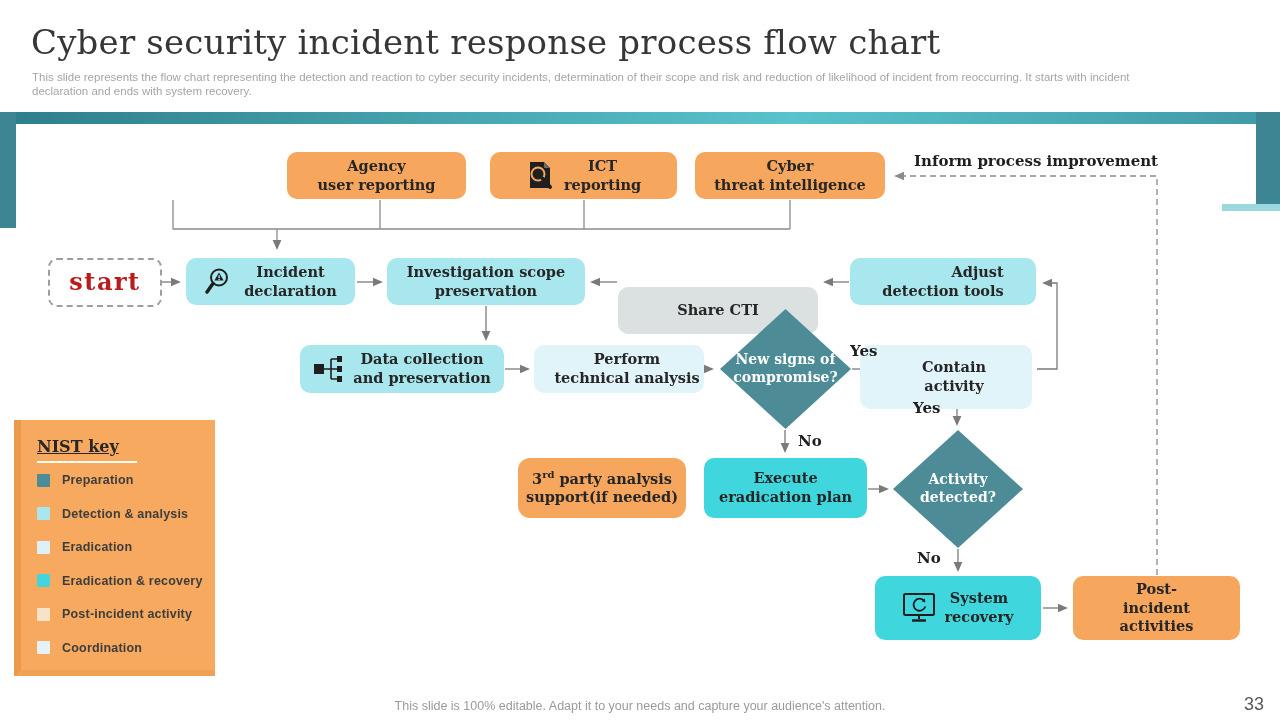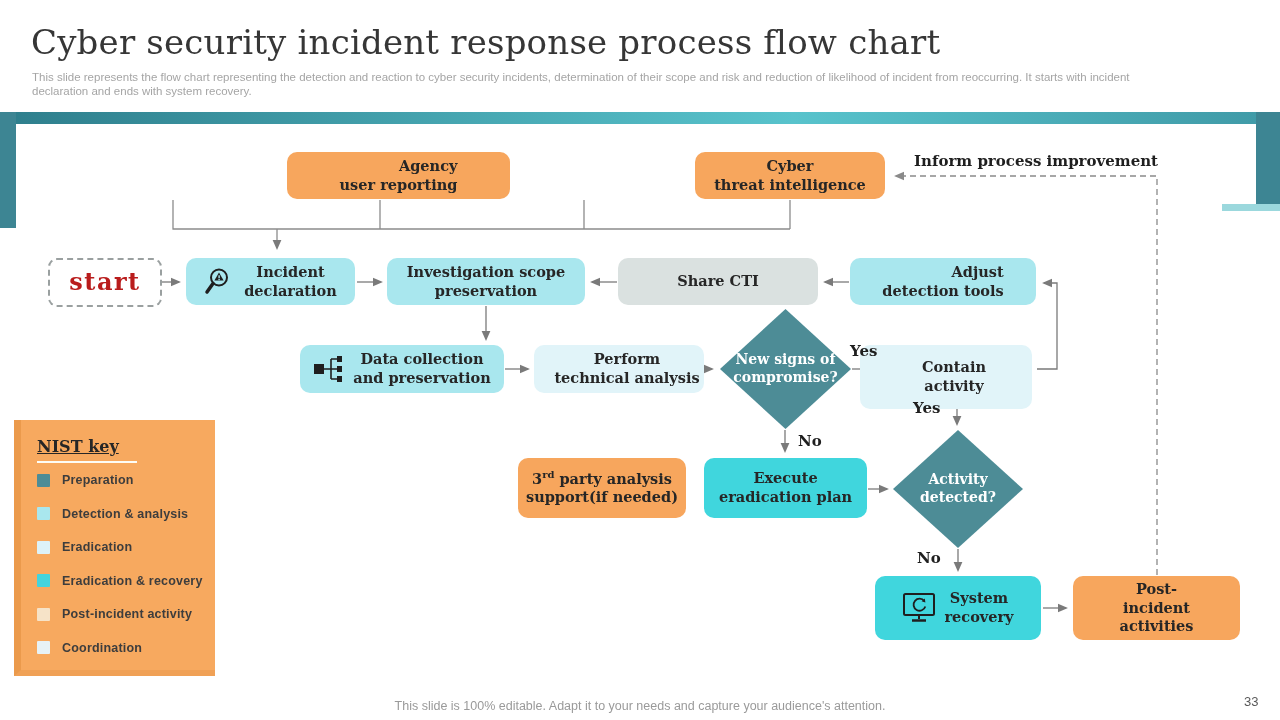--- a/index.html
+++ b/index.html
@@ -18,42 +18,42 @@
   .lip-right{position:absolute;left:1222px;top:204px;width:58px;height:7px;background:#9bd8dd;}
   
   .node{position:absolute;display:flex;align-items:center;justify-content:center;
         border-radius:10px;text-align:center;
         font-family:"DejaVu Serif","Liberation Serif",serif;font-weight:bold;
         font-size:14.5px;line-height:1.28;color:#262626;}
   .pre{white-space:pre-line;}
   .orange{background:#f7a65d;}
   .cyan{background:#a9e7ee;}
   .xlight{background:#e1f4f9;padding-left:16px;}
-  .grayb{background:#dae1e0;}
+  .grayb{background:#dae1e0;margin-top:29px;}
   .bright{background:#40d6dd;}
   .diamond{clip-path:polygon(50% 0,100% 50%,50% 100%,0 50%);background:#4d8c96;color:#fff;
            border-radius:0;font-size:14px;}
   .startbox{background:#fff;border:2px dashed #9aa0a0;border-radius:9px;
             font-weight:bold;font-size:24px;letter-spacing:1.5px;color:#b91c1c;}
   .ann{position:absolute;font-family:"DejaVu Serif","Liberation Serif",serif;font-weight:bold;
        color:#1f1f1f;font-size:15px;white-space:nowrap;}
   .icon{flex:none;margin-right:8px;display:block;}
   
   .legend{position:absolute;left:14px;top:420px;width:194px;height:250px;background:#f7a95f;
           border-left:7px solid #eb9a4c;border-bottom:6px solid #f0a156;}
   .legend-title{font-family:"DejaVu Serif","Liberation Serif",serif;font-weight:bold;
                 font-size:16px;color:#262626;margin:17px 0 0 16px;text-decoration:underline;}
   .legend-rule{width:100px;height:2px;background:#fdfdf6;margin:5px 0 10px 16px;}
   .legend-row{display:flex;align-items:center;margin:0 0 19.5px 16px;}
   .swatch{width:13px;height:13px;flex:none;margin-right:12px;border-radius:1px;}
   .legend-label{font-size:12.5px;font-weight:bold;color:#3d3d3d;letter-spacing:.2px;}
   
   .footer-note{position:absolute;left:0;top:699px;width:1280px;text-align:center;
                font-size:12.5px;color:#9a9a9a;}
-  .page-num{position:absolute;left:1244px;top:694px;font-size:13px;color:#595959;}
+  .page-num{position:absolute;left:1244px;top:694px;font-size:18px;color:#595959;}
   svg.overlay{position:absolute;left:0;top:0;pointer-events:none;}
 </style>
 </head>
 <body>
 
 <div id="slide">
 
   <div class="title">Cyber security incident response process flow chart</div>
   <div class="subtitle">This slide represents the flow chart representing the detection and reaction to cyber security incidents, determination of their scope and risk and reduction of likelihood of incident from reoccurring. It starts with incident declaration and ends with system recovery.</div>
 
@@ -88,23 +88,33 @@
     <path d="M957 394 V424" stroke="#7a7a7a" stroke-width="1.3" fill="none" marker-end="url(#ah)"></path>
     <path d="M785 430 V451" stroke="#7a7a7a" stroke-width="1.3" fill="none" marker-end="url(#ah)"></path>
 
     <path d="M868 489 H887" stroke="#7a7a7a" stroke-width="1.3" fill="none" marker-end="url(#ah)"></path>
     <path d="M958 549 V570" stroke="#7a7a7a" stroke-width="1.3" fill="none" marker-end="url(#ah)"></path>
     <path d="M1043 608 H1066" stroke="#7a7a7a" stroke-width="1.3" fill="none" marker-end="url(#ah)"></path>
 
     <path d="M1157 575 V176 H896" stroke="#8a8a8a" stroke-width="1.3" fill="none" stroke-dasharray="6 4" marker-end="url(#ahd)"></path>
   </svg>
 
-  <div class="node orange" style="left:287px;top:152px;width:223px;height:47px;text-align:right;">
+  <div class="node orange" style="left:287px;top:152px;width:179px;height:47px;">
     <span class="pre">Agency
 user reporting</span>
+  </div>
+  <div class="node orange" style="left:490px;top:152px;width:187px;height:47px;">
+    <svg class="icon" width="30" height="32" viewBox="0 0 30 32">
+      <path d="M4 2 h14 l6 6 v20 h-20 z" fill="#1f1f1f"></path>
+      <path d="M18 2 l6 6 h-6 z" fill="#6b6b6b"></path>
+      <circle cx="12" cy="14" r="6.5" fill="none" stroke="#f7a65d" stroke-width="2"></circle>
+      <path d="M16.5 18.5 L24 27" stroke="#1f1f1f" stroke-width="4" stroke-linecap="round"></path>
+    </svg>
+    <span class="pre">ICT
+reporting</span>
   </div>
   <div class="node orange" style="left:695px;top:152px;width:190px;height:47px;">
     <span class="pre">Cyber
 threat intelligence</span>
   </div>
 
   <div class="ann" style="left:914px;top:152px;">Inform process improvement</div>
 
   <div class="node startbox" style="left:48px;top:258px;width:110px;height:45px;">
     <span>start</span>
@@ -154,21 +164,21 @@
   <div class="node xlight" style="left:860px;top:345px;width:156px;height:64px;">
     <span class="pre">Contain
 activity</span>
   </div>
 
   <div class="ann" style="left:850px;top:342px;">Yes</div>
   <div class="ann" style="left:913px;top:399px;">Yes</div>
   <div class="ann" style="left:798px;top:432px;">No</div>
   <div class="ann" style="left:917px;top:549px;">No</div>
 
-  <div class="node orange" style="left:518px;top:458px;width:168px;height:60px;">
+  <div class="node orange" style="left:518px;top:458px;width:168px;height:60px;border-radius:12px;">
     <span><span>3</span><sup style="font-size:10px;">rd</sup><span> party analysis</span><br>
     <span>support(if needed)</span></span>
   </div>
   <div class="node bright" style="left:704px;top:458px;width:163px;height:60px;">
     <span class="pre">Execute
 eradication plan</span>
   </div>
   <div class="node diamond" style="left:893px;top:430px;width:130px;height:118px;">
     <span class="pre">Activity
 detected?</span>

